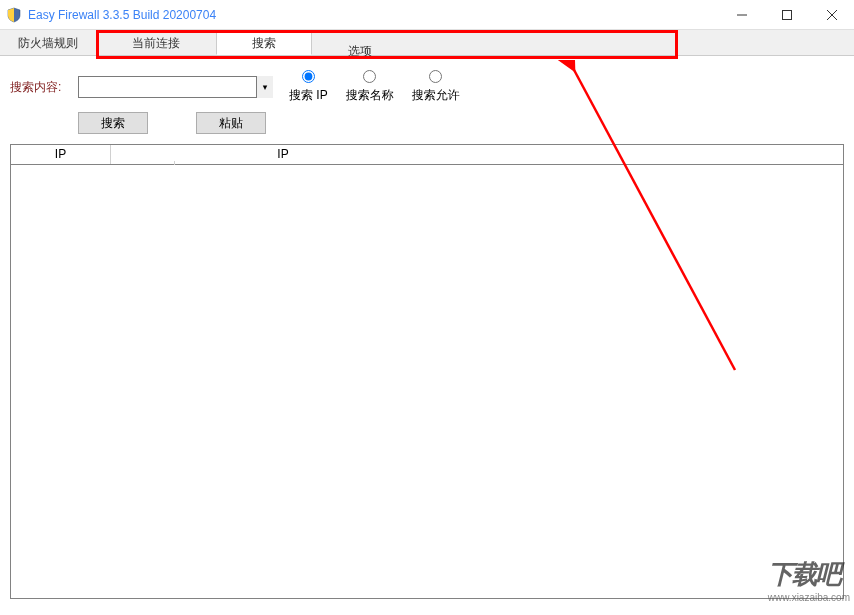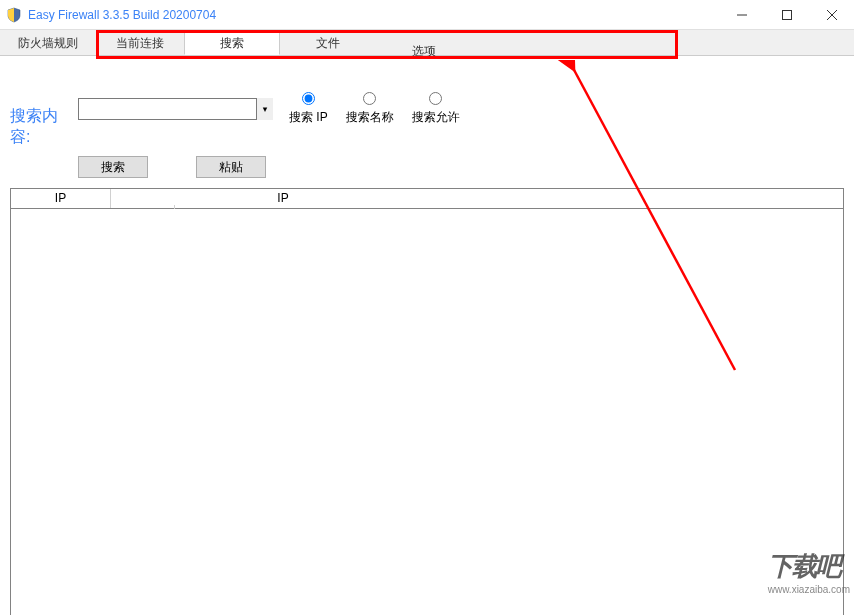--- a/index.html
+++ b/index.html
@@ -8,53 +8,53 @@
 .titlebar { height: 30px; background: #fff; border-bottom: 1px solid #e0e0e0; display: flex; align-items: center; padding-left: 6px; }
 .titlebar .icon { width: 16px; height: 16px; margin-right: 6px; display: inline-flex; align-items: center; justify-content: center; }
 .titlebar .title { font-size: 12px; color: #3b82f6; flex: 1; }
 .win-controls { display: flex; height: 100%; }
 .win-controls div { width: 45px; display: flex; align-items: center; justify-content: center; cursor: pointer; font-size: 14px; color: #333; }
 
 .tabs { display: flex; background: #f0f0f0; border-bottom: 1px solid #ccc; position: relative; height: 26px; }
 .tab { padding: 4px 0; font-size: 12px; color: #333; cursor: pointer; text-align: center; border: 1px solid transparent; background: #f0f0f0; }
 .tab.active { background: #fff; border: 1px solid #ccc; border-bottom: 1px solid #fff; position: relative; z-index: 2; }
 .t0 { width: 96px; }
-.t1 { width: 88px; }
+.t1 { width: 120px; }
 .t2 { width: 96px; }
 .t3 { width: 96px; }
 .t4 { width: 96px; }
 .t5 { width: 96px; margin-top: 8px; }
 .t6 { width: 96px; }
 
 .highlight-box { position: absolute; border: 3px solid #f00; top: 30px; left: 96px; width: 582px; height: 29px; z-index: 10; pointer-events: none; }
 
 .content { padding: 14px 10px 10px 10px; }
 .search-row { display: flex; align-items: center; margin-bottom: 8px; gap: 8px; }
-.search-label { font-size: 16px; color: #3b82f6; width: 60px; margin-top: 36px; }
+.search-label { font-size: 12px; color: #7f1d1d; width: 60px; }
 .search-input { width: 195px; height: 22px; border: 1px solid #7a7a7a; background: #fff; font-size: 12px; padding: 0 4px; }
 .dropdown-wrap { position: relative; display: inline-block; }
 .dropdown-btn { position: absolute; right: 0; top: 0; width: 17px; height: 22px; border-left: 1px solid #7a7a7a; display: flex; align-items: center; justify-content: center; font-size: 9px; cursor: pointer; background: #efefef; }
 .btn { width: 70px; height: 22px; background: #e1e1e1; border: 1px solid #adadad; font-size: 12px; cursor: pointer; }
 .radio-group { display: flex; gap: 18px; margin-left: 8px; }
 .radio-item { display: flex; align-items: center; font-size: 12px; gap: 4px; cursor: pointer; flex-direction: column; }
 .radio-item input { cursor: pointer; }
 .row2 { padding-left: 68px; }
 .row2-btns { display: flex; gap: 48px; align-items: center; }
 
 .table-wrap { margin-top: 10px; border: 1px solid #828282; background: #fff; height: 455px; overflow: auto; }
 .table-header { display: flex; background: #fff; border-bottom: 1px solid #828282; height: 20px; }
 .th { font-size: 12px; text-align: center; padding: 2px 0; border-right: 1px solid #d0d0d0; overflow: hidden; }
 .th:last-child { border-right: none; }
 .c0 { width: 100px; }
 .c1 { width: 64px; margin-top: 16px; }
 .c2 { width: 236px; }
 .c3 { width: 216px; }
 .c4 { flex: 1; }
 
-.watermark { position: absolute; right: 4px; bottom: 20px; opacity: 0.7; }
+.watermark { position: absolute; right: 4px; bottom: 12px; opacity: 0.7; }
 .watermark .logo { font-size: 26px; font-weight: bold; color: #222; font-style: italic; letter-spacing: -2px; }
 .watermark .url { font-size: 10px; color: #555; text-align: right; }
 
 .arrow-svg { position: absolute; top: 60px; left: 345px; width: 400px; height: 320px; z-index: 12; pointer-events: none; }
 </style>
 </head>
 <body>
 
 <div class="titlebar">
   <span class="icon">
@@ -81,21 +81,20 @@
           <line x1="10" y1="0" x2="0" y2="10" stroke="#333" stroke-width="1"></line>
         </svg>
       </div>
   </div>
 </div>
 
 <div class="tabs">
   <div class="tab t0">防火墙规则</div>
   <div class="tab t1">当前连接</div>
   <div class="tab t2 active">搜索</div>
-  <div class="tab t4">文件</div>
   <div class="tab t5">选项</div>
 </div>
 
 <div class="highlight-box"></div>
 
 <svg class="arrow-svg">
   <defs>
       <marker id="ah" markerWidth="12" markerHeight="12" refX="2" refY="6" orient="auto">
         <path d="M12,0 L0,6 L12,12 L8,6 Z" fill="#f00"></path>
       </marker>

